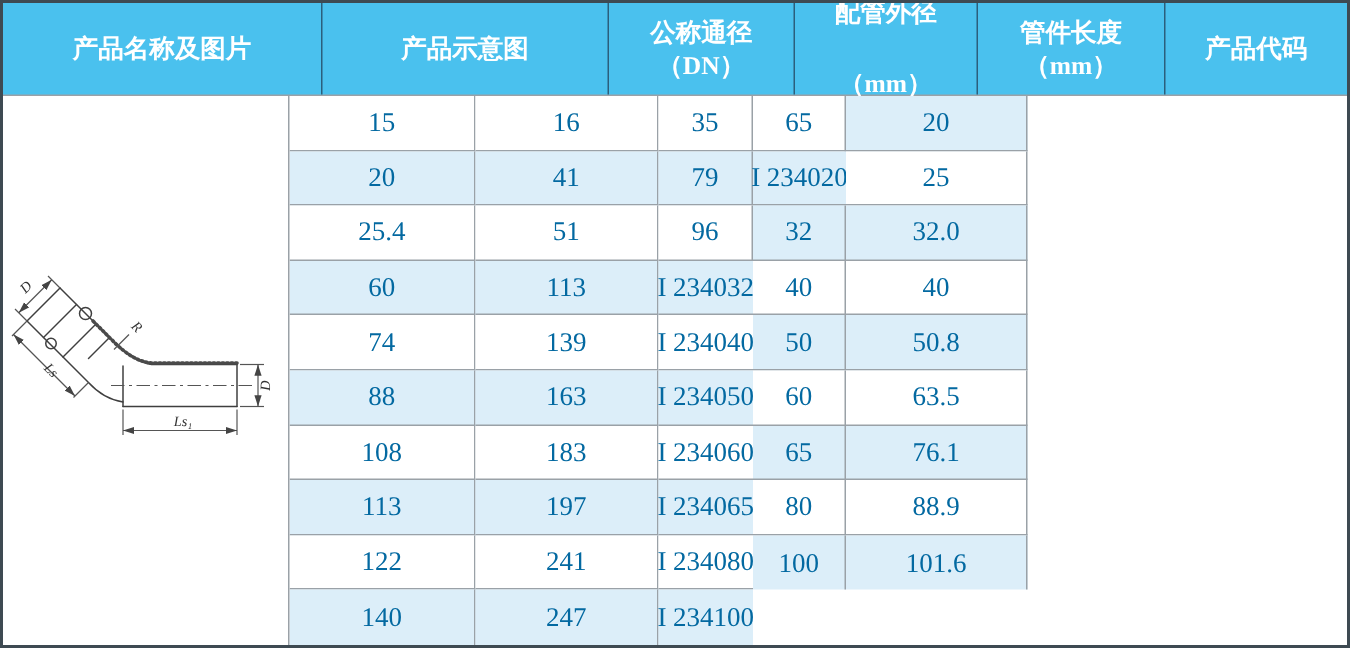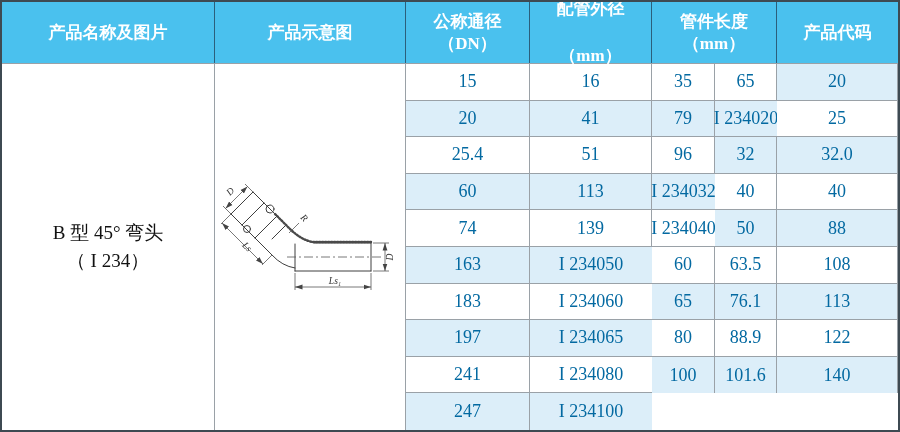--- a/index.html
+++ b/index.html
@@ -75,24 +75,20 @@
       <span>管件长度</span>
       <span>（mm）</span>
     </div>
     <div class="th w6">
       <span>产品代码</span>
     </div>
   </div>
 
   <div class="tbody">
 
-    <div class="cell-product">
-      <span>B 型 45° 弯头</span>
-      <span>（ I 234）</span>
-    </div>
 
     <div class="cell-schematic">
       <svg width="182" height="126" viewBox="0 0 182 126">
         <defs>
           <marker id="arr" markerWidth="8" markerHeight="8" refX="7.5" refY="3" orient="auto-start-reverse" markerUnits="userSpaceOnUse">
             <path d="M0,0.6 L7.5,3 L0,5.4 Z" fill="#444"></path>
           </marker>
         </defs>
 
         <g class="pipe">
@@ -161,20 +157,21 @@
         <div class="cell stripe">32.0</div>
         <div class="cell stripe">60</div>
         <div class="cell stripe">113</div>
         <div class="cell stripe last-col">I 234032</div>
         <div class="cell">40</div>
         <div class="cell">40</div>
         <div class="cell">74</div>
         <div class="cell">139</div>
         <div class="cell last-col">I 234040</div>
         <div class="cell stripe">50</div>
+        <div class="cell stripe">50.8</div>
         <div class="cell stripe">88</div>
         <div class="cell stripe">163</div>
         <div class="cell stripe last-col">I 234050</div>
         <div class="cell">60</div>
         <div class="cell">63.5</div>
         <div class="cell">108</div>
         <div class="cell">183</div>
         <div class="cell last-col">I 234060</div>
         <div class="cell stripe">65</div>
         <div class="cell stripe">76.1</div>

